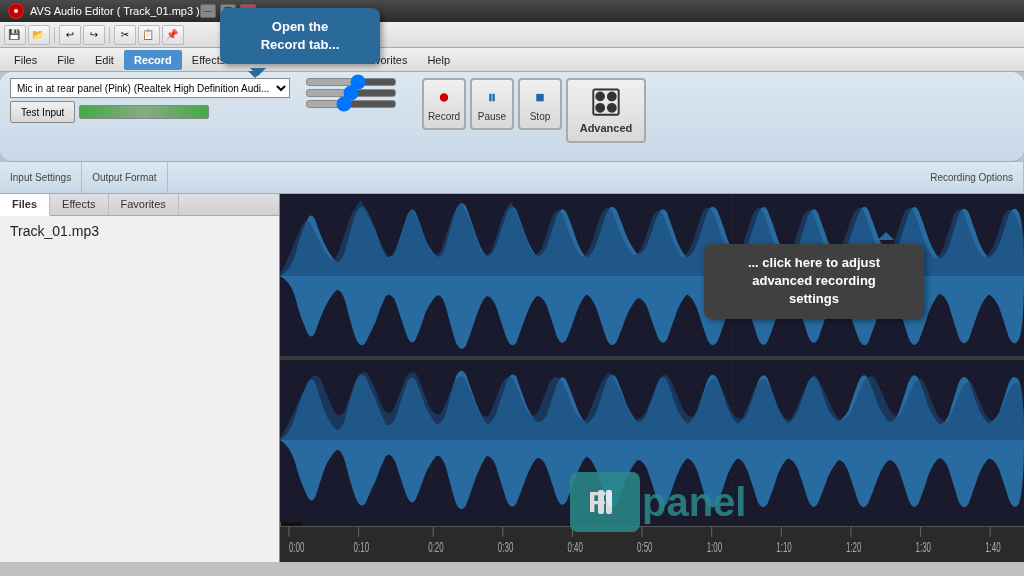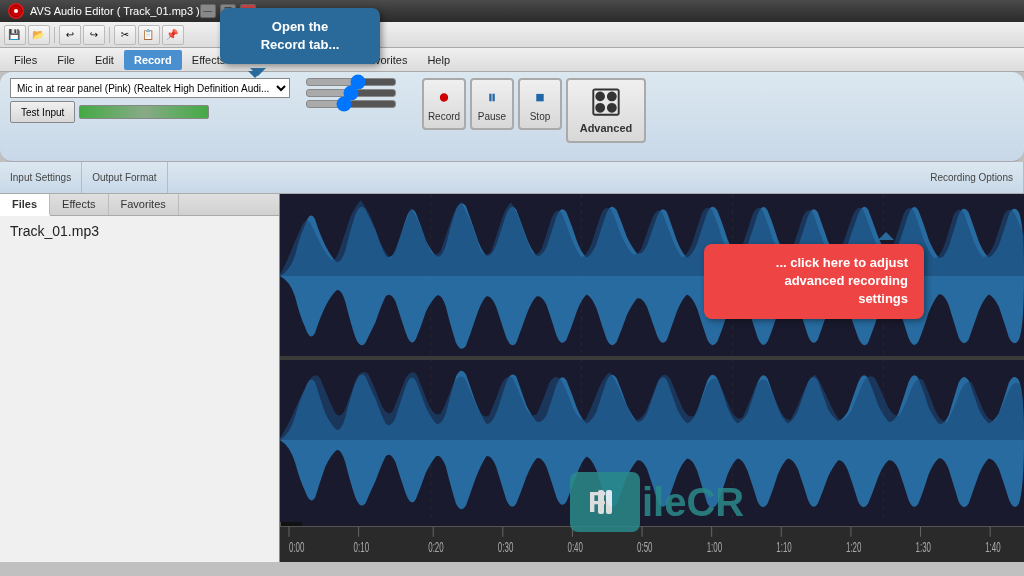--- a/index.html
+++ b/index.html
@@ -326,27 +326,27 @@
       border: 8px solid transparent;
       border-top-color: #2a6a9a;
       border-bottom: none;
     }
 
     
     .tooltip-bubble-2 {
       position: absolute;
       right: 100px;
       top: 50px;
-      background: #ef4444;
+      background: #404040;
       color: white;
       padding: 10px 16px;
       border-radius: 8px;
       font-size: 13px;
       font-weight: bold;
-      text-align: right;
+      text-align: center;
       line-height: 1.4;
       z-index: 100;
       min-width: 220px;
       box-shadow: 2px 2px 6px rgba(0,0,0,0.4);
     }
     .tooltip-bubble-2::before {
       content: '';
       position: absolute;
       top: -12px;
       right: 30px;
@@ -543,21 +543,21 @@
     <div class="watermark">
       <div class="watermark-logo">
         <div class="wm-icon">
           <svg width="50" height="44" viewBox="0 0 50 44">
             <rect x="2" y="2" width="46" height="40" rx="5" fill="#2a8a8a"></rect>
             <text x="8" y="32" font-size="30" font-weight="bold" fill="white">F</text>
             <rect x="18" y="10" width="6" height="24" rx="2" fill="white"></rect>
             <rect x="26" y="10" width="6" height="24" rx="2" fill="white"></rect>
           </svg>
         </div>
-        <span class="wm-text">ileCR</span>
+        <span class="wm-text">panel</span>
       </div>
     </div>
 
     <div class="waveform-canvas">
       <svg class="waveform-svg" viewBox="0 0 740 320" preserveAspectRatio="none" xmlns="http://www.w3.org/2000/svg">
 
         <rect width="740" height="320" fill="#1a1a2e"></rect>
 
         <line x1="0" y1="80" x2="740" y2="80" stroke="#333" stroke-width="0.5"></line>
         <line x1="0" y1="160" x2="740" y2="160" stroke="#444" stroke-width="1"></line>

